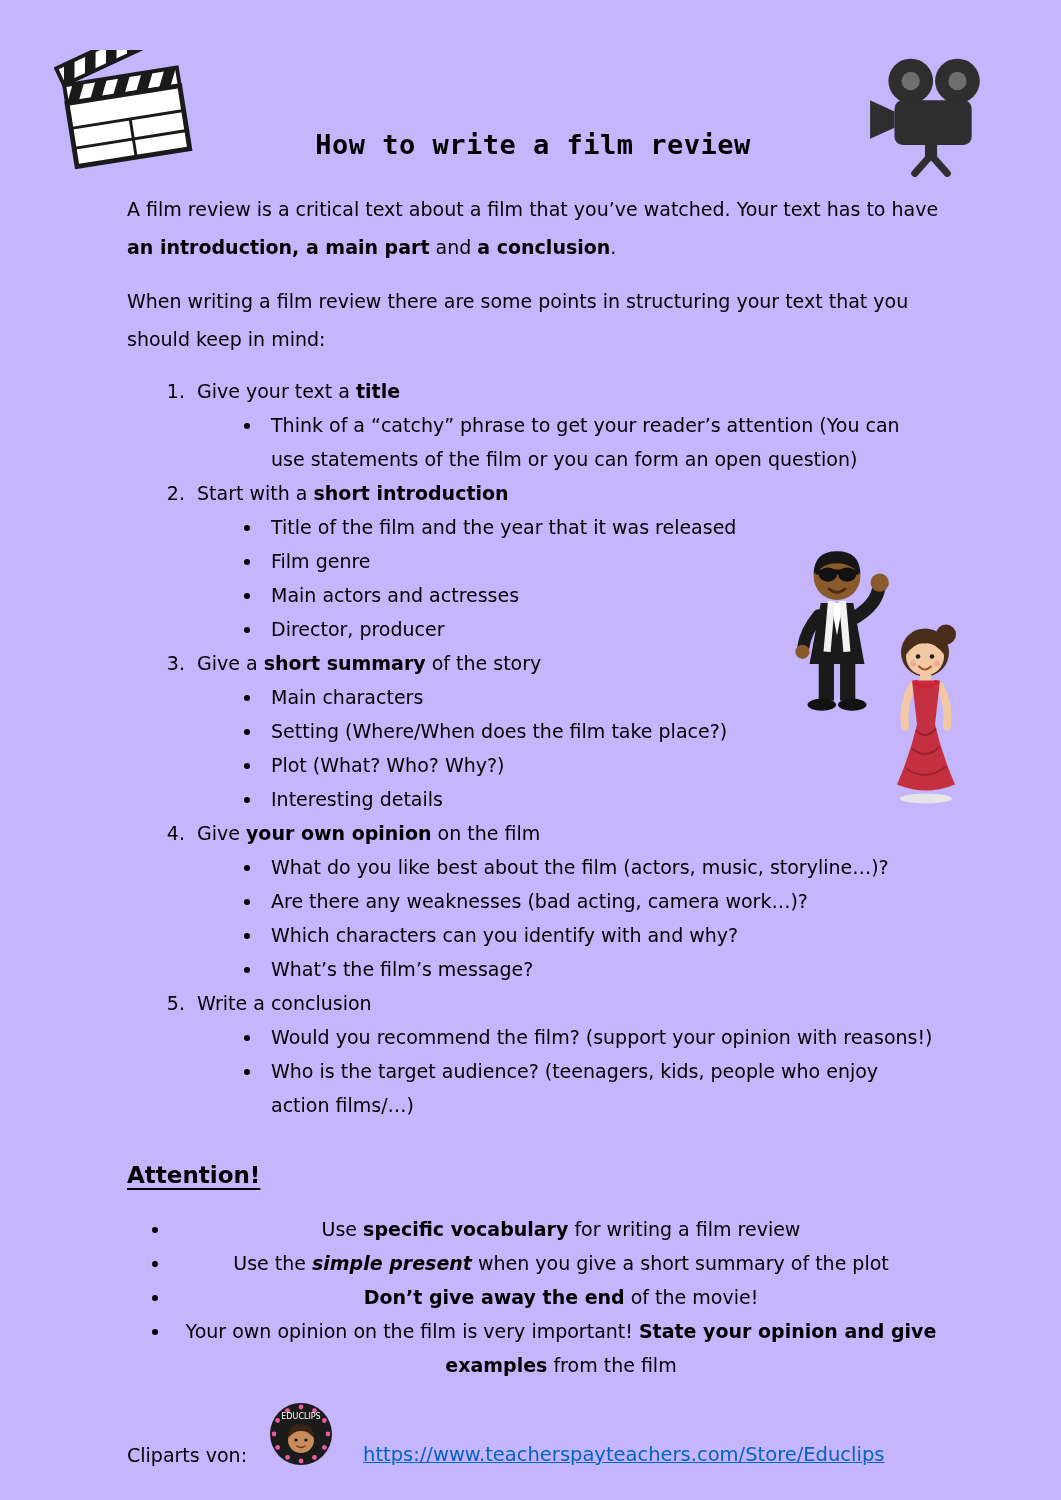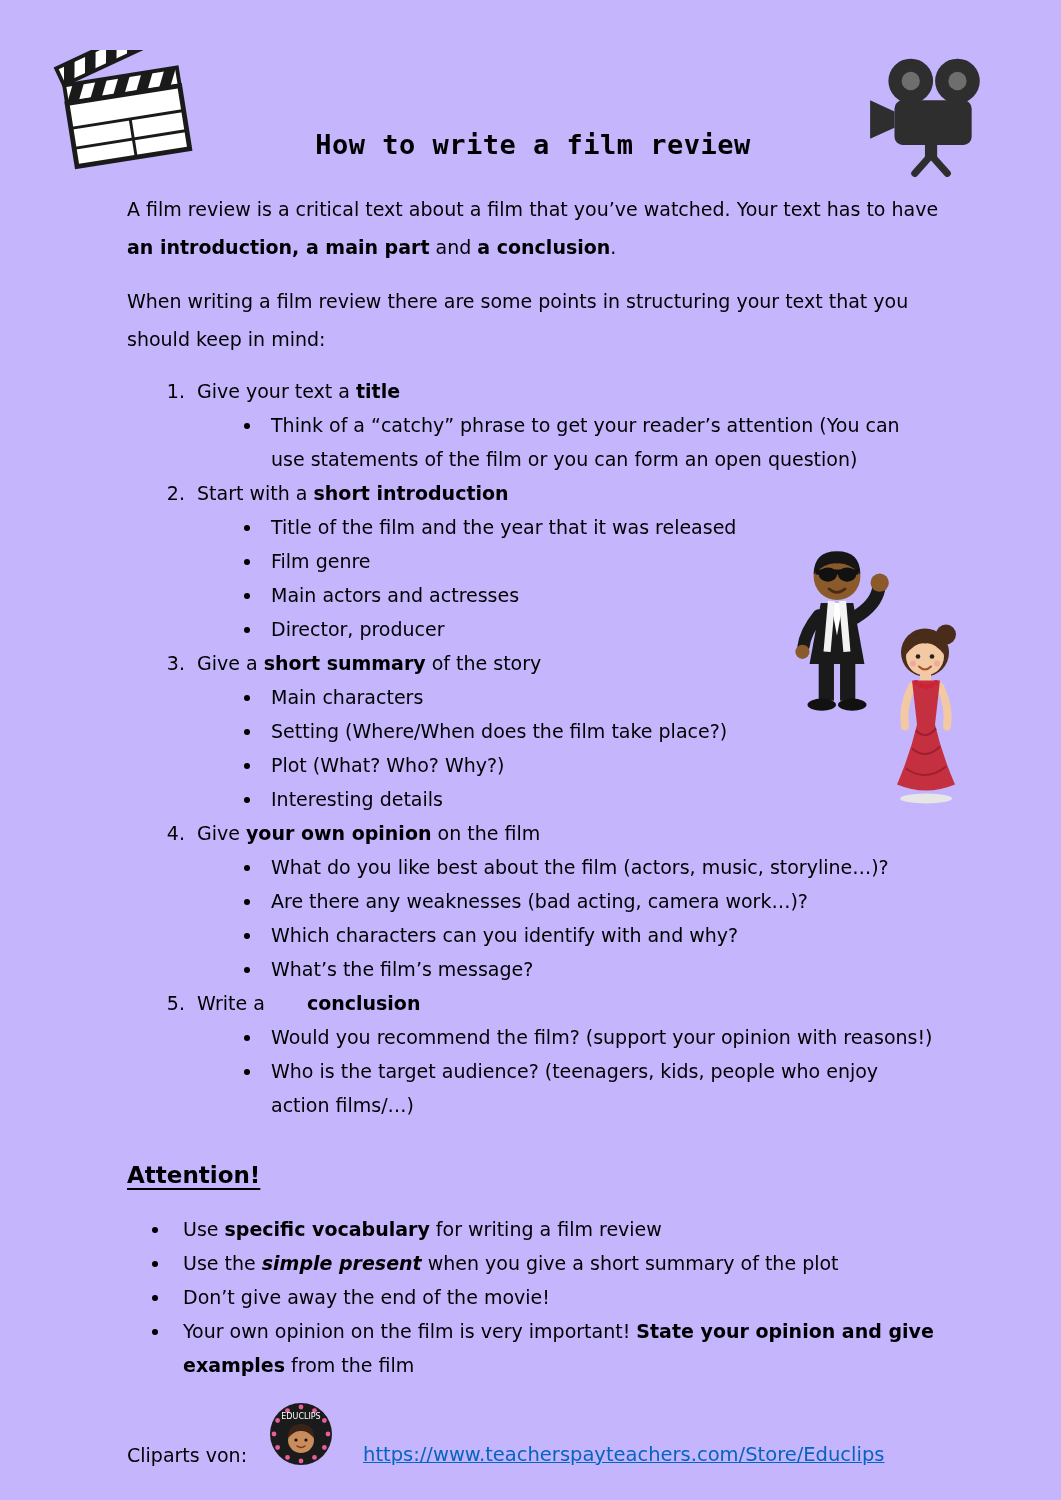--- a/index.html
+++ b/index.html
@@ -51,20 +51,21 @@
     text-decoration:underline;
     text-underline-offset:5px;
     text-decoration-thickness:2px;
   }
   ul.attention-list {
     margin-top:24px;
     list-style:disc;
     padding-left:44px;
     font-size:19px;
     line-height:34px;
+    text-align:center;
   }
   ul.attention-list > li { padding-left:12px; }
 
   .footer {
     margin-top:20px;
     display:flex;
     align-items:flex-end;
   }
   .footer .credit { font-size:19px; }
   .footer .logo { width:64px; height:64px; display:inline-block; margin-left:22px; flex:0 0 auto; }
@@ -215,34 +216,34 @@
       <li>
         <span><span>Give </span><span style="font-weight: bold;">your own opinion</span><span> on the film</span></span>
         <ul class="sub-list">
           <li><span><span>What do you like best about the film (actors, music, storyline…)?</span></span></li>
           <li><span><span>Are there any weaknesses (bad acting, camera work…)?</span></span></li>
           <li><span><span>Which characters can you identify with and why?</span></span></li>
           <li><span><span>What’s the film’s message?</span></span></li>
         </ul>
       </li>
       <li>
-        <span><span>Write a </span><span style="font-weight: bold; margin-left: 36px;">conclusion</span></span>
+        <span><span>Write a </span><span style="font-weight: normal;">conclusion</span></span>
         <ul class="sub-list">
           <li><span><span>Would you recommend the film? (support your opinion with reasons!)</span></span></li>
           <li><span><span>Who is the target audience? (teenagers, kids, people who enjoy action films/…)</span></span></li>
         </ul>
       </li>
     </ol>
 
     <h2 class="attention">Attention!</h2>
 
     <ul class="attention-list">
       <li><span><span>Use </span><span style="font-weight: bold;">specific vocabulary</span><span> for writing a film review</span></span></li>
       <li><span><span>Use the </span><span style="font-weight: bold; font-style: italic; margin-top: 48px;">simple present</span><span> when you give a short summary of the plot</span></span></li>
-      <li><span><span style="font-weight: normal;">Don’t give away the end</span><span> of the movie!</span></span></li>
+      <li><span><span style="font-weight: bold;">Don’t give away the end</span><span> of the movie!</span></span></li>
       <li><span><span>Your own opinion on the film is very important! </span><span style="font-weight: bold;">State your opinion and give examples</span><span> from the film</span></span></li>
     </ul>
 
     <div class="footer">
       <span class="credit">Cliparts von:</span>
       <span class="logo">
         <svg viewBox="0 0 64 64" aria-hidden="true">
           <circle cx="32" cy="32" r="31" fill="#1b1b1b"></circle>
           <g fill="#e85d9e">
             <circle cx="59" cy="32" r="2.4"></circle>

